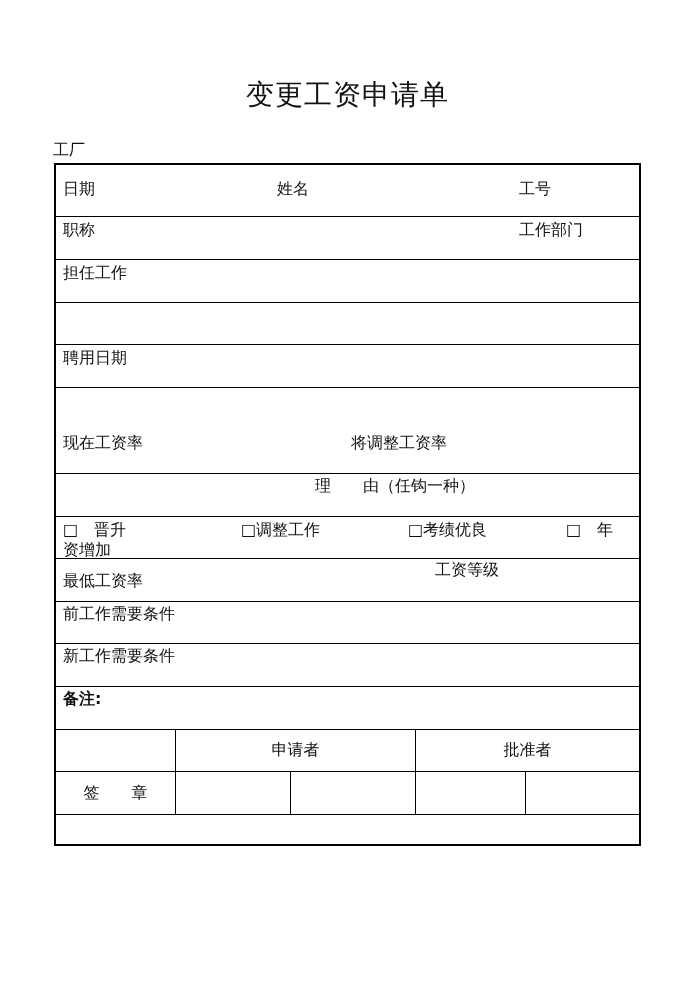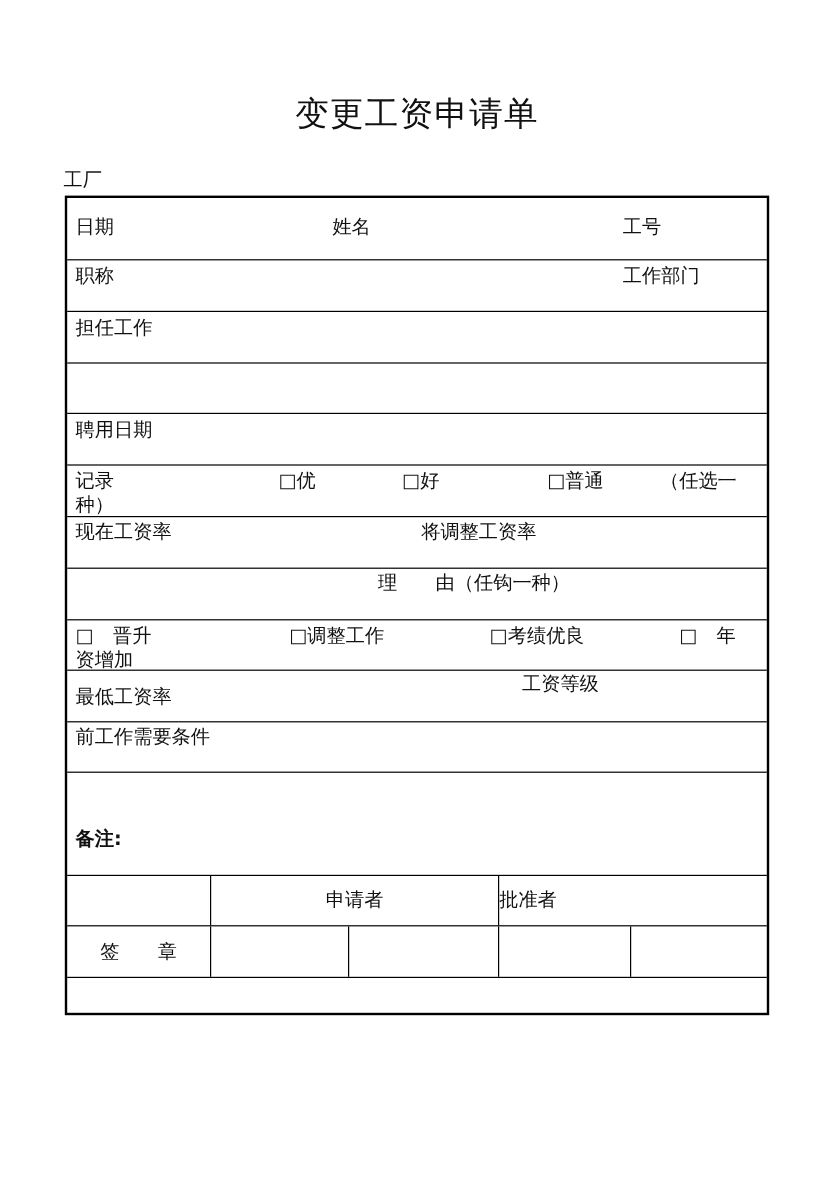--- a/index.html
+++ b/index.html
@@ -55,28 +55,20 @@
   <div class="row" style="top:85px; height:43px;">
     <span class="lbl" style="left:7px; top:3px;">担任工作</span>
   </div>
 
   <div class="row" style="top:128px; height:42px;"></div>
 
   <div class="row" style="top:170px; height:43px;">
     <span class="lbl" style="left:7px; top:3px;">聘用日期</span>
   </div>
 
-  <div class="row" style="top:213px; height:43px;">
-    <span class="lbl" style="left:7px; top:3px;">记录</span>
-    <span class="lbl" style="left:176px; top:3px;">□优</span>
-    <span class="lbl" style="left:279px; top:3px;">□好</span>
-    <span class="lbl" style="left:400px; top:3px;">□普通</span>
-    <span class="lbl" style="left:494px; top:3px;">（任选一</span>
-    <span class="lbl" style="left:7px; top:23px;">种）</span>
-  </div>
 
   <div class="row" style="top:256px; height:43px;">
     <span class="lbl" style="left:7px; top:2px;">现在工资率</span>
     <span class="lbl" style="left:295px; top:2px;">将调整工资率</span>
   </div>
 
   <div class="row" style="top:299px; height:43px;">
     <span class="lbl" style="left:259px; top:2px;">理　　由（任钩一种）</span>
   </div>
 
@@ -90,30 +82,33 @@
 
   <div class="row" style="top:384px; height:43px;">
     <span class="lbl" style="left:7px; top:12px;">最低工资率</span>
     <span class="lbl" style="left:379px; top:1px;">工资等级</span>
   </div>
 
   <div class="row" style="top:427px; height:42px;">
     <span class="lbl" style="left:7px; top:2px;">前工作需要条件</span>
   </div>
 
+  <div class="row" style="top:469px; height:43px;">
+    <span class="lbl" style="left:7px; top:2px;">新工作需要条件</span>
+  </div>
 
   <div class="row" style="top:512px; height:43px;font-weight:bold;">
     <span class="lbl" style="left:7px; top:2px;">备注:</span>
   </div>
 
   <div class="row" style="top:555px; height:42px;">
     <div class="vline" style="left:119px;"></div>
     <div class="vline" style="left:359px;"></div>
     <span class="cell-text" style="left:120px; width:239px; text-align:center; top:10px;">申请者</span>
-    <span class="cell-text" style="left:360px; width:223px; top:10px;">批准者</span>
+    <span class="cell-text" style="left:360px; width:223px; text-align:center; top:10px;">批准者</span>
   </div>
 
   <div class="row" style="top:597px; height:43px;">
     <div class="vline" style="left:119px;"></div>
     <div class="vline" style="left:234px;"></div>
     <div class="vline" style="left:359px;"></div>
     <div class="vline" style="left:469px;"></div>
     <span class="cell-text" style="left:0; width:119px; text-align:center; top:11px;">签　　章</span>
     <div style="position:absolute; left:120px; top:0; width:114px; height:42px;"></div>
     <div style="position:absolute; left:235px; top:0; width:124px; height:42px;"></div>

